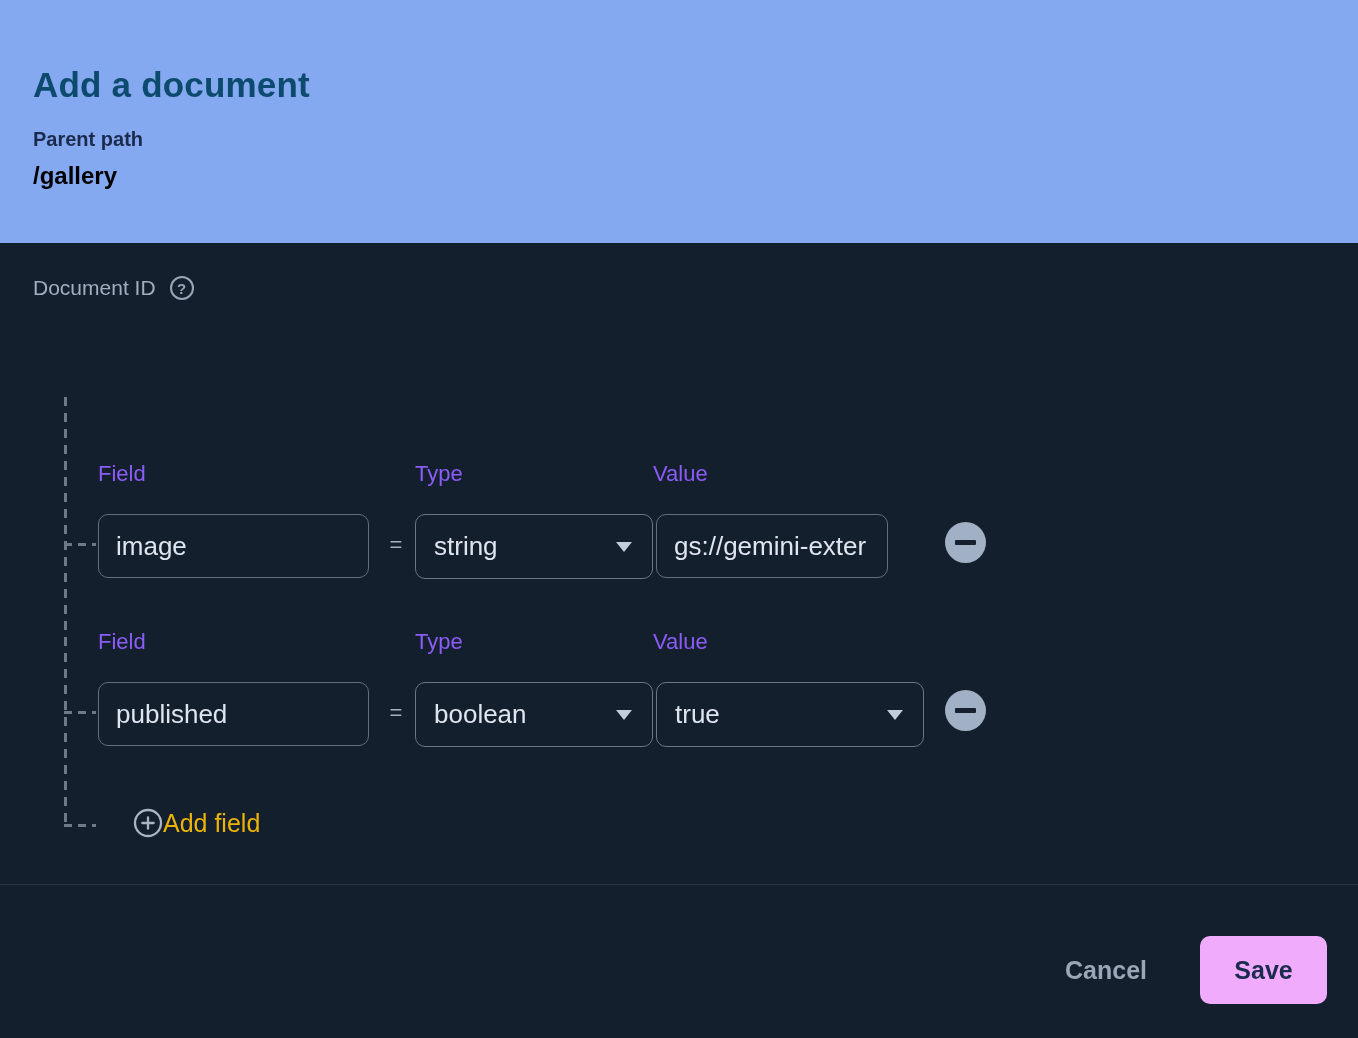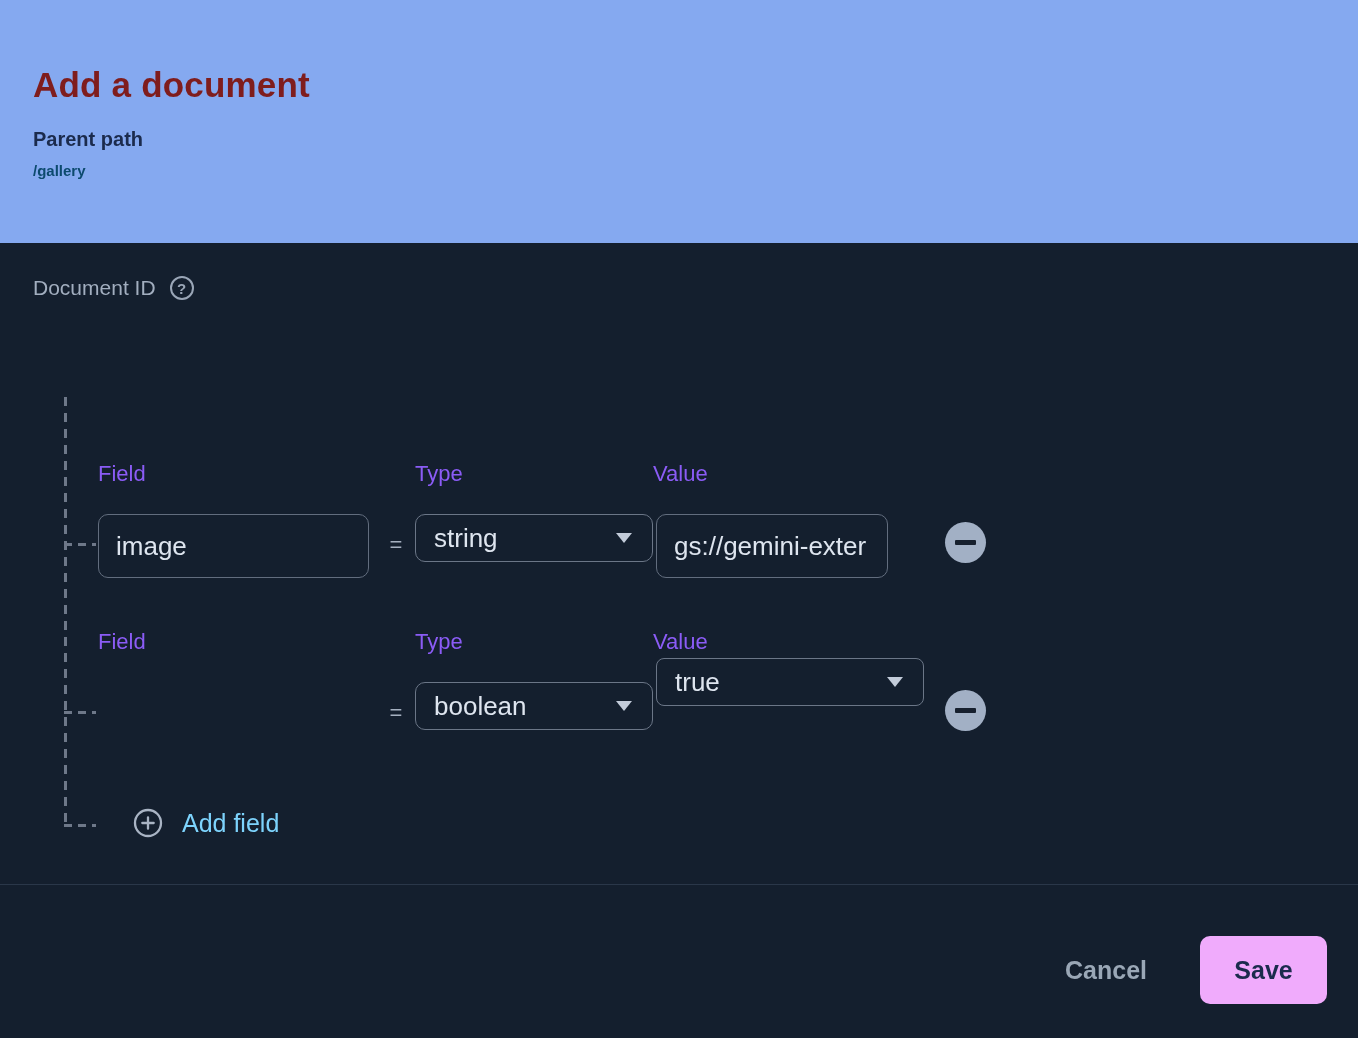--- a/index.html
+++ b/index.html
@@ -5,23 +5,23 @@
   html, body { margin:0; padding:0; }
   body {
     width:1358px; height:1038px; position:relative; overflow:hidden;
     background:#141F2E;
     font-family:"Liberation Sans", sans-serif;
   }
   .dialog { position:absolute; inset:0; }
 
   
   .hdr { position:absolute; top:0; left:0; width:1358px; height:243px; background:#85A9F0; }
-  .hdr-title { position:absolute; left:33px; top:42px; font-size:35px; font-weight:600; color:#7f1d1d; letter-spacing:0.2px; }
+  .hdr-title { position:absolute; left:33px; top:42px; font-size:35px; font-weight:600; color:#0c4a6e; letter-spacing:0.2px; }
   .pp-label { position:absolute; left:33px; top:128px; font-size:20px; font-weight:600; color:#1B2B4D; }
-  .pp-value { position:absolute; left:33px; top:162px; font-size:15px; font-weight:700; color:#0c4a6e; }
+  .pp-value { position:absolute; left:33px; top:162px; font-size:24px; font-weight:700; color:#000000; }
 
   
   .docid-row { position:absolute; left:33px; top:276px; display:flex; align-items:center; gap:14px; }
   .docid-label { font-size:21px; color:#A2AEBF; }
   .help-icon { width:24px; height:24px; box-sizing:border-box; border:2px solid #9AA6B7; border-radius:50%;
     display:flex; align-items:center; justify-content:center; font-size:15px; font-weight:700; color:#9AA6B7; cursor:pointer; }
   .docid-input { position:absolute; left:33px; top:327px; width:777px; height:69px; box-sizing:border-box;
     background:transparent; border:1.5px solid #8A94A4; border-radius:8px;
     color:#DEE5EF; font-size:26px; padding:0 16px; font-family:inherit; outline:none; }
 
@@ -33,41 +33,41 @@
   .dh1 { left:64px; top:543px; } .dh2 { left:64px; top:711px; } .dh3 { left:64px; top:824px; }
 
   
   .col-label { position:absolute; font-size:22px; color:#8b5cf6; }
   .lf { left:98px; } .lt { left:415px; } .lv { left:653px; }
   .ry1 { top:461px; } .ry2 { top:629px; }
 
   .txt-input { position:absolute; height:64px; box-sizing:border-box; background:transparent;
     border:1.5px solid #626D7E; border-radius:10px; color:#DEE5EF; font-size:26px;
     padding:8px 17px; font-family:inherit; outline:none; }
-  .sel-box { position:absolute; height:48px; box-sizing:border-box; border:1.5px solid #6B7687; border-radius:10px;
+  .sel-box { position:absolute; height:65px; box-sizing:border-box; border:1.5px solid #6B7687; border-radius:10px;
     display:flex; align-items:center; color:#DEE5EF; font-size:26px; padding:0 20px 0 18px; cursor:pointer; }
   .tri { width:0; height:0; border-left:8px solid transparent; border-right:8px solid transparent;
     border-top:10px solid #C3CCDA; margin-left:auto; }
   .eq { position:absolute; left:386px; width:20px; text-align:center; font-size:22px; color:#A5B0C0; }
   .eq1 { top:532px; } .eq2 { top:700px; }
 
   .f1 { left:98px; top:514px; width:271px; }
   .t1 { left:415px; top:514px; width:238px; }
   .v1 { left:656px; top:514px; width:232px; }
   .f2 { left:98px; top:682px; width:271px; }
   .t2 { left:415px; top:682px; width:238px;justify-content:flex-end; }
-  .v2 { left:656px; top:658px; width:268px;border-radius:8px; }
+  .v2 { left:656px; top:682px; width:268px; }
 
   .minus-btn { position:absolute; width:41px; height:41px; border-radius:50%; background:#A2B0C5;
     border:none; display:flex; align-items:center; justify-content:center; cursor:pointer; padding:0; }
   .m1 { left:945px; top:522px; } .m2 { left:945px; top:690px; }
   .minus-bar { width:21px; height:5px; background:#17202E; border-radius:1px; }
 
-  .add-field { position:absolute; left:133px; top:808px; display:flex; align-items:flex-end; gap:19px;
-    background:none; border:none; color:#7dd3fc; font-size:25px; font-weight:500; font-family:inherit;
+  .add-field { position:absolute; left:133px; top:808px; display:flex; align-items:flex-end; 
+    background:none; border:none; color:#eab308; font-size:25px; font-weight:500; font-family:inherit;
     cursor:pointer; padding:0; }
 
   .divider { position:absolute; left:0; top:884px; width:1358px; height:1px; background:#2A3749; }
 
   .cancel-btn { position:absolute; left:1041px; top:944px; width:130px; height:52px;
     background:none; border:none; color:#9AA7B6; font-size:25px; font-weight:600; font-family:inherit; cursor:pointer; }
   .save-btn { position:absolute; left:1200px; top:936px; width:127px; height:68px; border-radius:10px;
     background:#f0abfc; border:none; color:#1B2B4D; font-size:25px; font-weight:600; font-family:inherit; cursor:pointer; }
 </style>
 </head>
@@ -103,20 +103,21 @@
   </div>
   <input class="txt-input v1" type="text" value="gs://gemini-exter" style="">
   <button class="minus-btn m1">
     <span class="minus-bar"></span>
   </button>
 
   <div class="col-label lf ry2">Field</div>
   <div class="col-label lt ry2">Type</div>
   <div class="col-label lv ry2">Value</div>
 
+  <input class="txt-input f2" type="text" value="published" style="">
   <div class="eq eq2">=</div>
   <div class="sel-box t2">
     <span>boolean</span>
     <span class="tri"></span>
   </div>
   <div class="sel-box v2">
     <span>true</span>
     <span class="tri"></span>
   </div>
   <button class="minus-btn m2">

